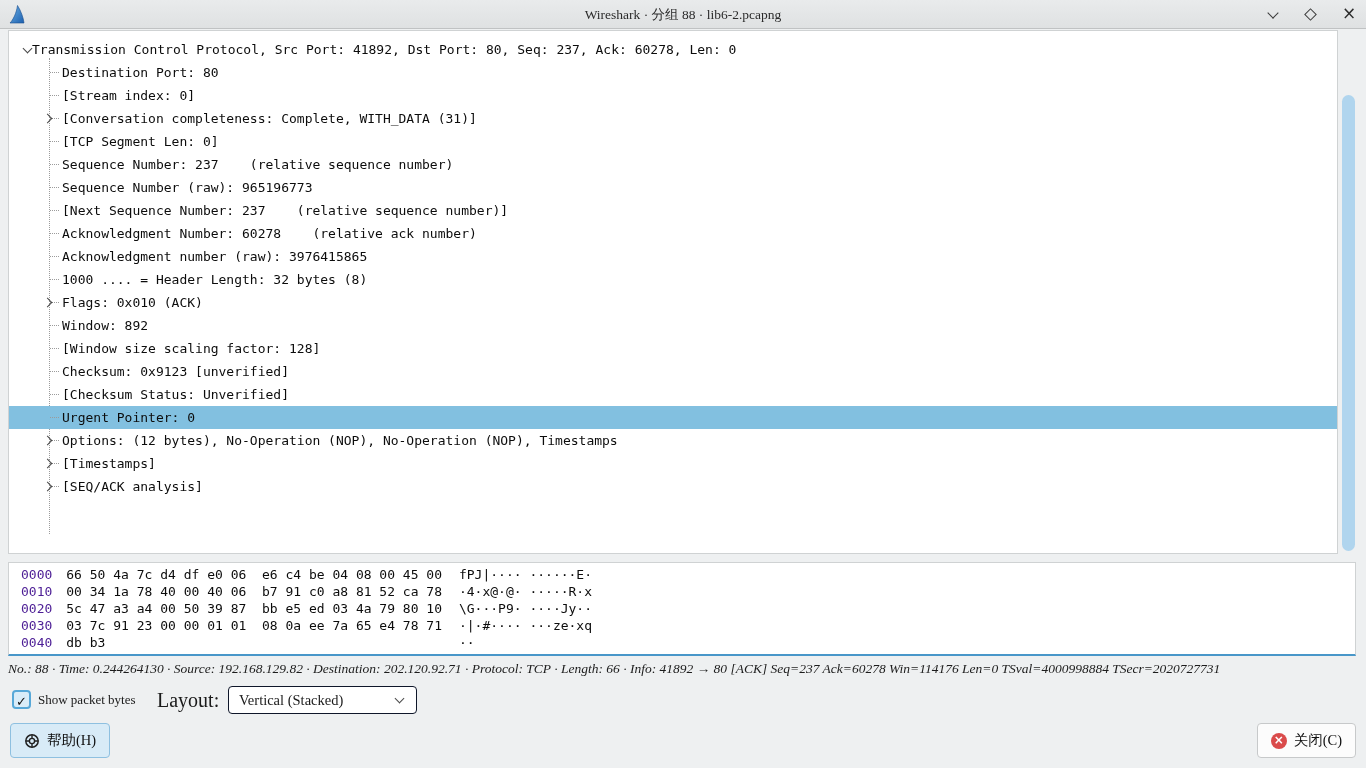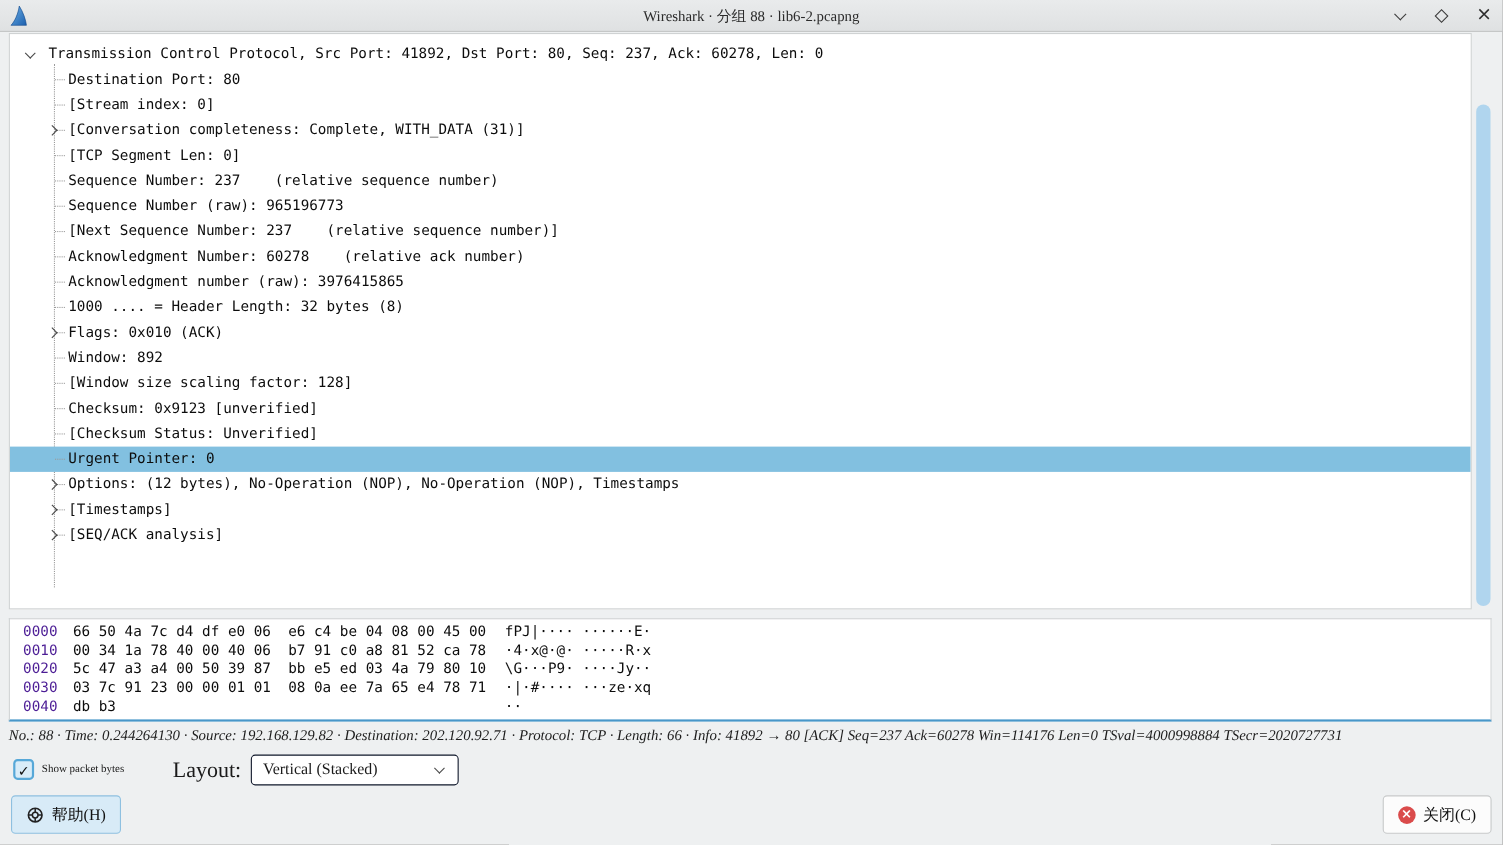--- a/index.html
+++ b/index.html
@@ -32,21 +32,21 @@
   #tree-pane {
     position:absolute; left:8px; top:30px; width:1330px; height:524px;
     background:#ffffff; border:1px solid #cfd2d3; overflow:hidden;
     font-family:"DejaVu Sans Mono","Liberation Mono",monospace;
     font-size:13px; color:#0c0c0c; padding-top:7px;
   }
   #tree-vline { position:absolute; left:40px; top:27px; height:476px; width:0; border-left:1px dotted #9b9b9b; }
   .tree-row { position:relative; height:23px; line-height:23px; white-space:pre; }
   .tree-row.selected { background:#82c0e0; }
   .tree-row .txt { display:block; }
-  .tree-row.root .txt { padding-left:35px; }
+  .tree-row.root .txt { padding-left:23px; }
   .tree-row.child .txt { padding-left:53px; }
   .tick { position:absolute; left:41px; top:11px; width:9px; border-top:1px dotted #9b9b9b; }
   .chev { position:absolute; width:7px; height:7px; border:solid #474747; border-width:0 1.4px 1.4px 0; }
   .chev.open { left:15px; top:7px; transform:rotate(45deg); }
   .chev.collapsed { left:35px; top:8px; transform:rotate(-45deg); }
   
   #tree-scrollbar { position:absolute; left:1339px; top:30px; width:19px; height:524px; background:#eef0f1; }
   #tree-scroll-thumb { position:absolute; left:3px; top:65px; width:13px; height:456px; background:#b0d5ee; border-radius:7px; cursor:pointer; }
   
   #hex-pane {
@@ -65,21 +65,21 @@
     font-style:italic; font-size:13.5px; color:#1c1c1c; white-space:nowrap;
   }
   
   #controls-row { position:absolute; left:0; top:686px; width:1366px; height:28px; }
   #show-bytes-checkbox {
     position:absolute; left:12px; top:4px; width:19px; height:19px;
     background:#d9ecf8; border:2px solid #57a8d8; border-radius:4px;
     cursor:pointer; text-align:center;
   }
   #show-bytes-checkbox .mark { font-family:"DejaVu Sans",sans-serif; font-size:13px; font-weight:bold; color:#111; line-height:15px; }
-  #show-bytes-label { position:absolute; left:38px; top:0; font-size:10px; line-height:28px; }
+  #show-bytes-label { position:absolute; left:38px; top:0; font-size:13px; line-height:28px; }
   #layout-label { position:absolute; left:157px; top:0; font-size:20px; line-height:28px; }
   #layout-select {
     position:absolute; left:228px; top:0; width:189px; height:28px;
     background:#ffffff; border:1px solid #0f172a; border-radius:4px;
     font-size:14.5px; line-height:26px; padding-left:10px; cursor:pointer;
   }
   #layout-select .chevline { position:absolute; right:13px; top:8px; border-color:#4a4a4a; border-width:0 1.3px 1.3px 0; width:7px; height:7px; }
   
   .dlg-btn {
     position:absolute; top:723px; height:35px; border-radius:4px;

